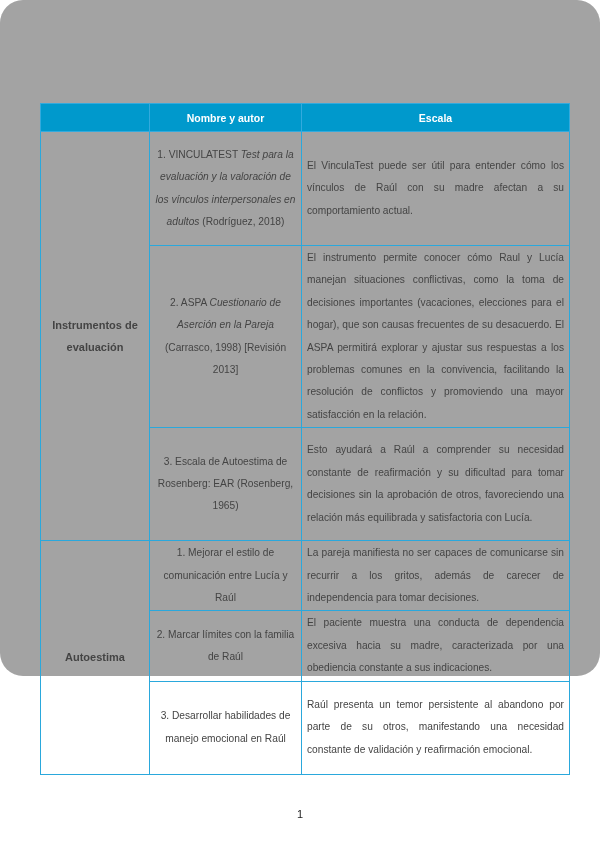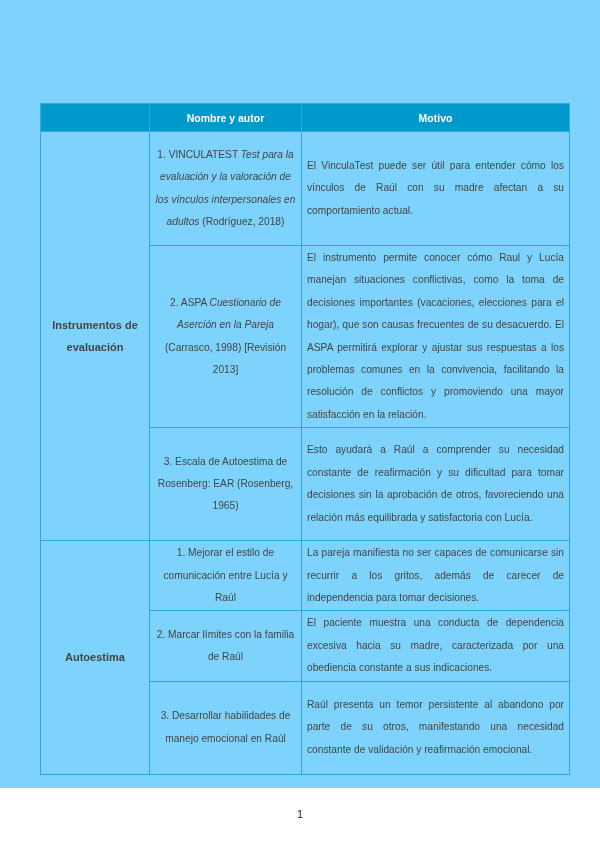--- a/index.html
+++ b/index.html
@@ -1,18 +1,18 @@
 <!DOCTYPE html>
 <html><head>
 <meta charset="utf-8">
 <style>
   html, body { margin: 0; padding: 0; background: #ffffff; }
   body { width: 600px; height: 848px; position: relative; overflow: hidden;
          font-family: "Liberation Sans", "DejaVu Sans", sans-serif; color: #3a3a3a; }
-  .page { position: absolute; left: 0; top: 0; width: 600px; height: 788px; background: #7dd3fc; }
+  .page { position: absolute; left: 0; top: 0; width: 600px; height: 676px; background: #a3a3a3; border-radius: 23px; }
   table.tbl { position: absolute; left: 40px; top: 103px; width: 529px; border-collapse: collapse;
               table-layout: fixed; font-size: 10.2px; }
   table.tbl col.c1 { width: 109px; }
   table.tbl col.c2 { width: 152px; }
   table.tbl col.c3 { width: 268px; }
   table.tbl th { background: #0099cc; color: #ffffff; font-weight: bold; height: 27px;
                  text-align: center; vertical-align: middle; border: 1.5px solid #33aadd; font-size: 10.5px; padding: 0; }
   table.tbl td { border: 1.5px solid #2aa8dc; padding: 1px 5px; vertical-align: middle; line-height: 22.4px; }
   td.cat { text-align: center; font-weight: bold; color: #444; font-size: 11px; line-height: 18px; }
   td.name { text-align: center; color: #444; }
@@ -28,21 +28,21 @@
   <table class="tbl">
     <colgroup>
         <col class="c1">
         <col class="c2">
         <col class="c3">
       </colgroup>
     <thead>
       <tr>
         <th></th>
         <th>Nombre y autor</th>
-        <th>Motivo</th>
+        <th>Escala</th>
       </tr>
     </thead>
     <tbody>
       <tr style="height:114px;">
         <td class="cat" rowspan="3">Instrumentos de evaluación</td>
         <td class="name"><span>1. VINCULATEST </span><span class="it">Test para la evaluación y la valoración de los vínculos interpersonales en adultos</span><span> (Rodríguez, 2018)</span></td>
         <td class="motive"><span>El </span><span class="b">VinculaTest</span><span> puede ser útil para entender cómo los vínculos de Raúl con su madre afectan a su comportamiento actual.</span></td>
       </tr>
       <tr style="height:175px;">
         <td class="name"><span>2. ASPA </span><span class="it">Cuestionario de Aserción en la Pareja</span><span> (Carrasco, 1998) [Revisión 2013]</span></td>

